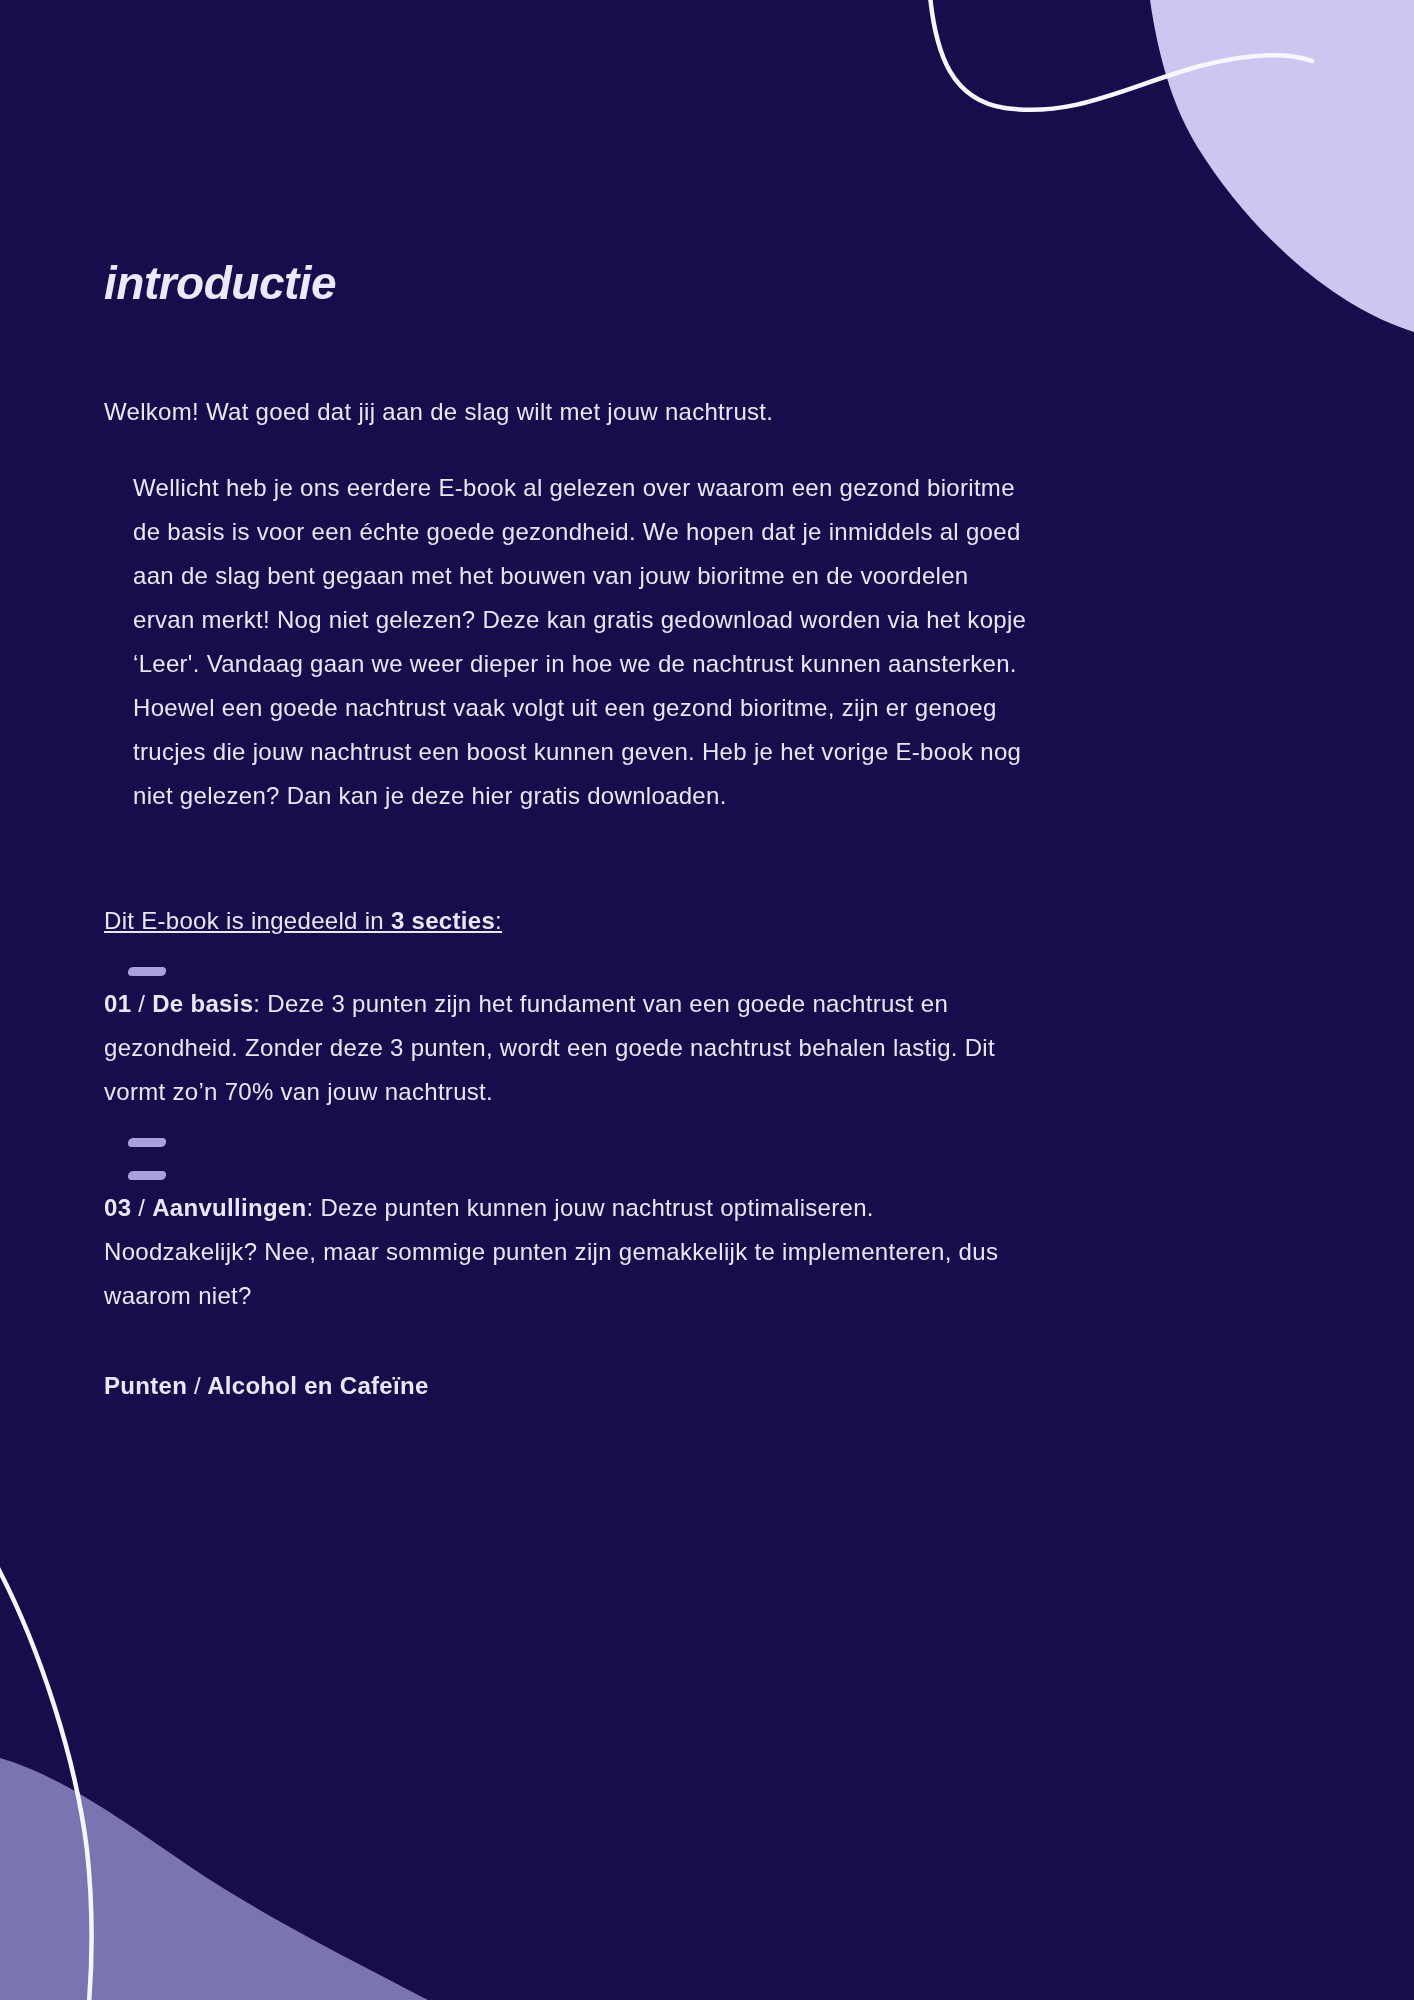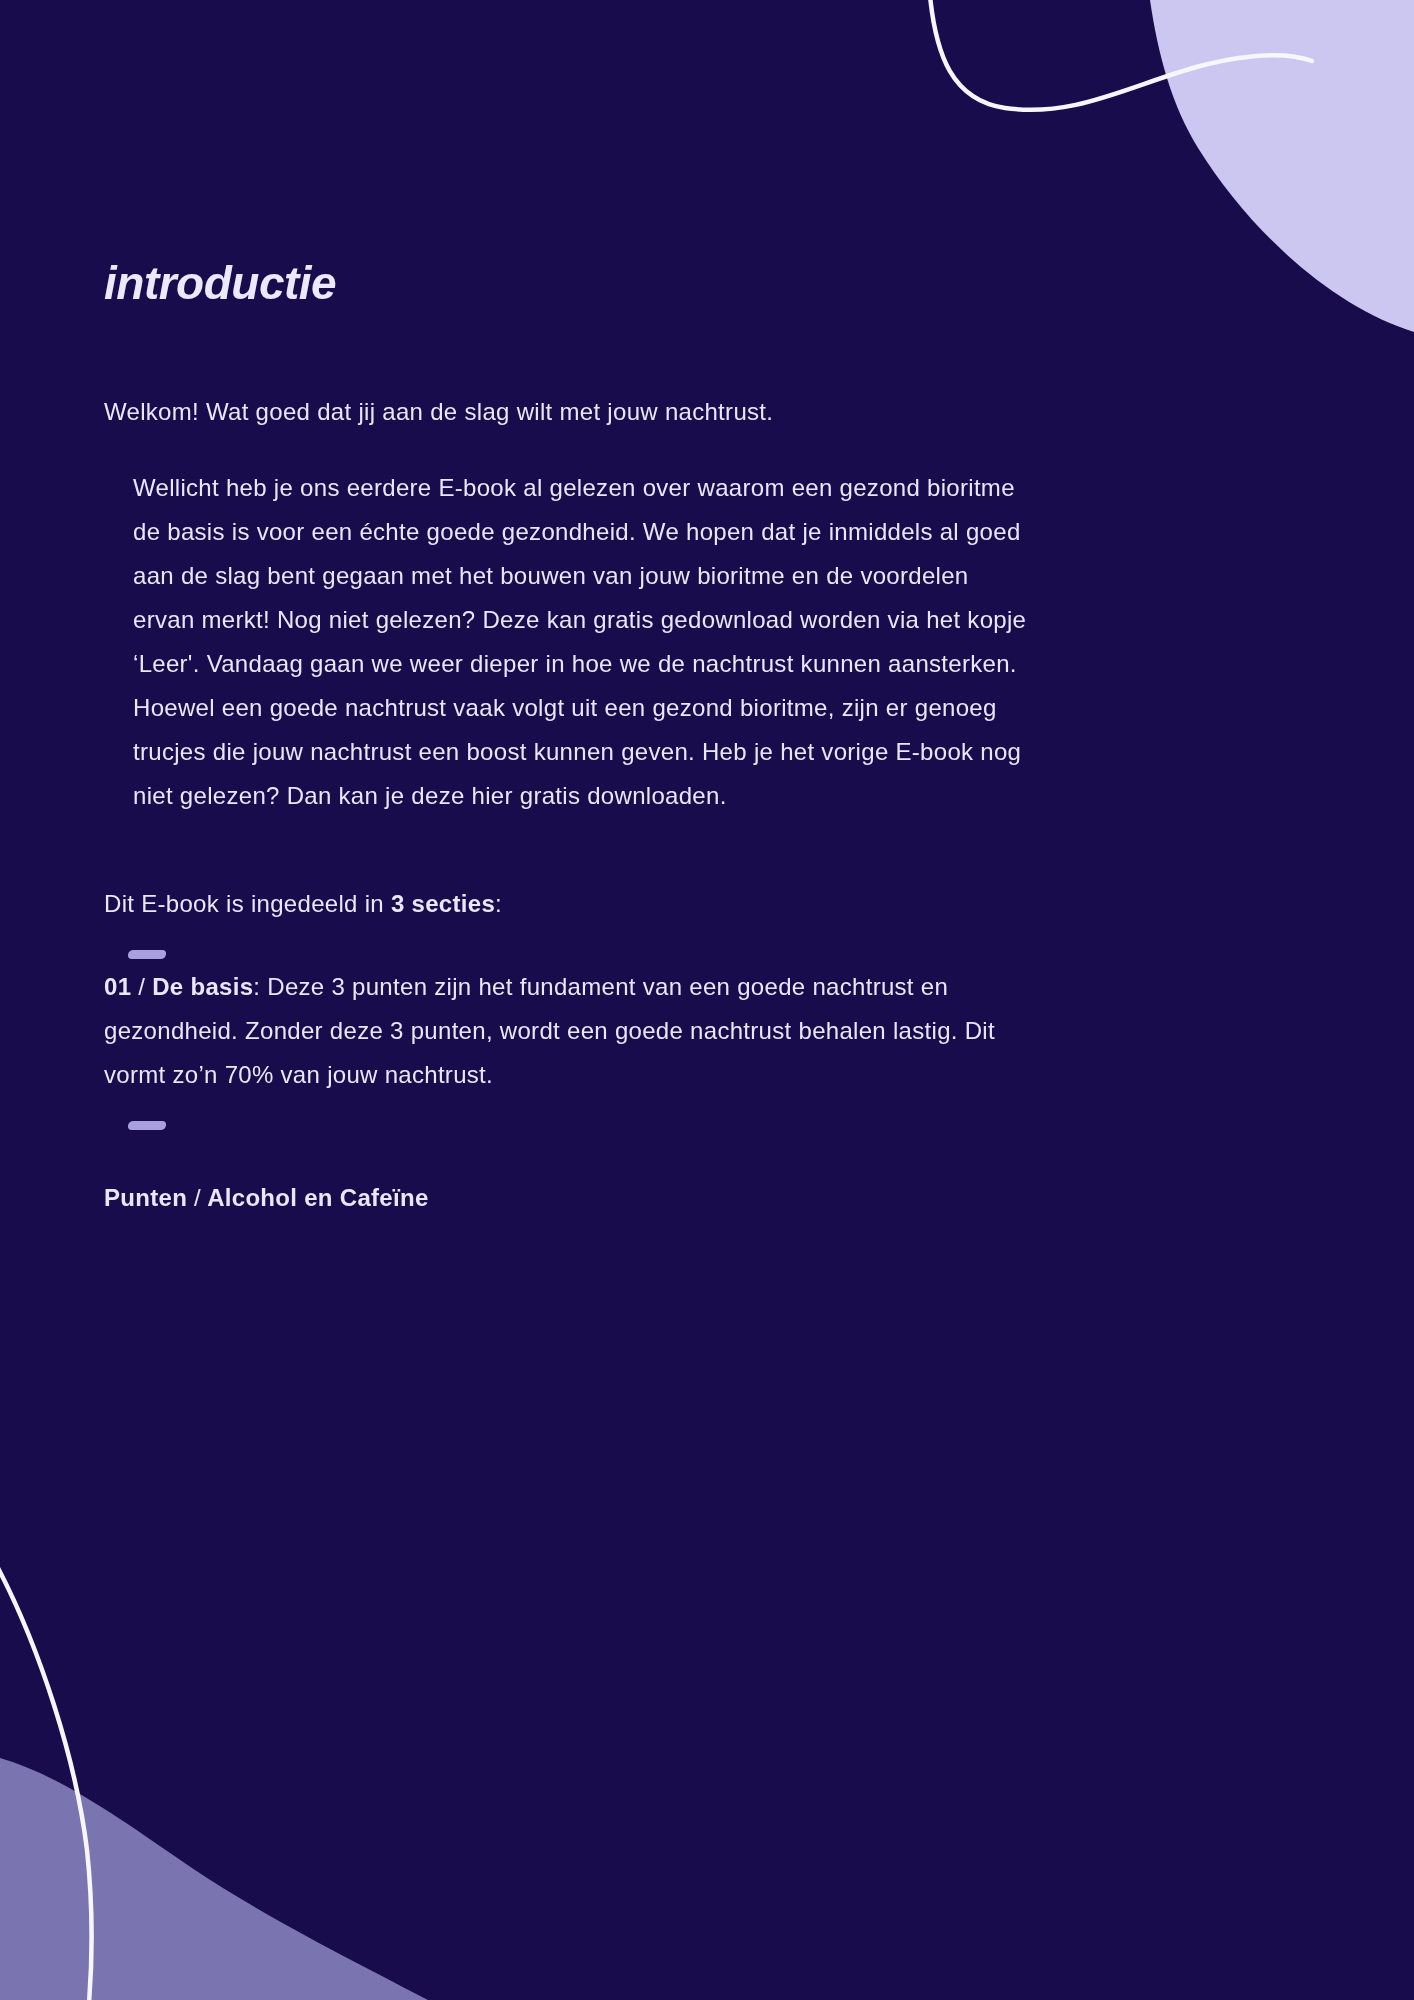--- a/index.html
+++ b/index.html
@@ -36,21 +36,21 @@
     font-size: 46px;
     line-height: 62px;
     font-style: italic;
     font-weight: 700;
     letter-spacing: -0.5px;
     color: #EBE9FB;
   }
   p { margin: 0; }
   .welkom   { margin-top: 76px; }
   .para     { margin-top: 32px; margin-left: 29px; }
-  .secties  { margin-top: 64px; }
+  .secties  { margin-top: 81px; text-decoration: underline; }
   strong    { font-weight: 700; }
   .sec      { margin-top: 24px; }
   .dash {
     display: block;
     width: 38px;
     height: 9px;
     border-radius: 5px;
     background: #A8A1DD;
     margin: 0 0 6px 24px;
     transform: skewX(-12deg);
@@ -87,15 +87,19 @@
 
   <section class="sec">
     <span class="dash"></span>
     <p class="sec-text"><strong>01</strong> <span class="sep">/</span> <strong>De basis</strong><span>: Deze 3 punten zijn het fundament van een goede nachtrust en gezondheid. Zonder deze 3 punten, wordt een goede nachtrust behalen lastig. Dit vormt zo’n 70% van jouw nachtrust.</span></p>
   </section>
 
   <section class="sec">
     <span class="dash"></span>
   </section>
 
+  <section class="sec">
+    <span class="dash"></span>
+    <p class="sec-text"><strong>03</strong> <span class="sep">/</span> <strong>Aanvullingen</strong><span>: Deze punten kunnen jouw nachtrust optimaliseren. Noodzakelijk? Nee, maar sommige punten zijn gemakkelijk te implementeren, dus waarom niet?</span></p>
+  </section>
 
   <p class="bonus"><strong>Punten</strong> <span class="sep">/</span> <strong>Alcohol en Cafeïne</strong></p>
 </main>
 
 </body></html>

